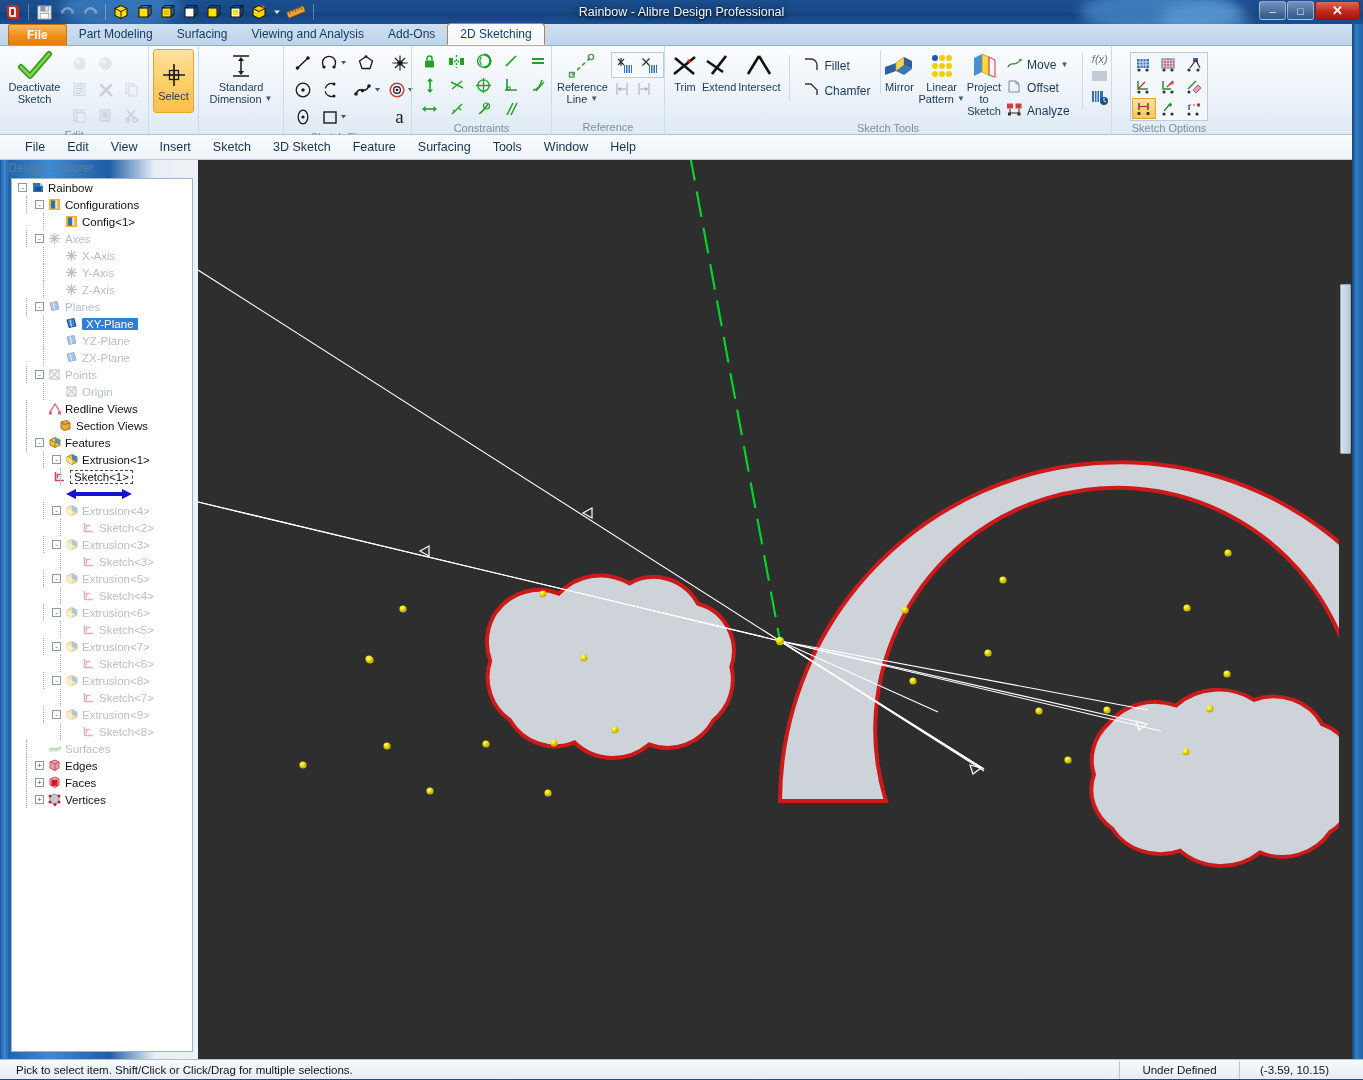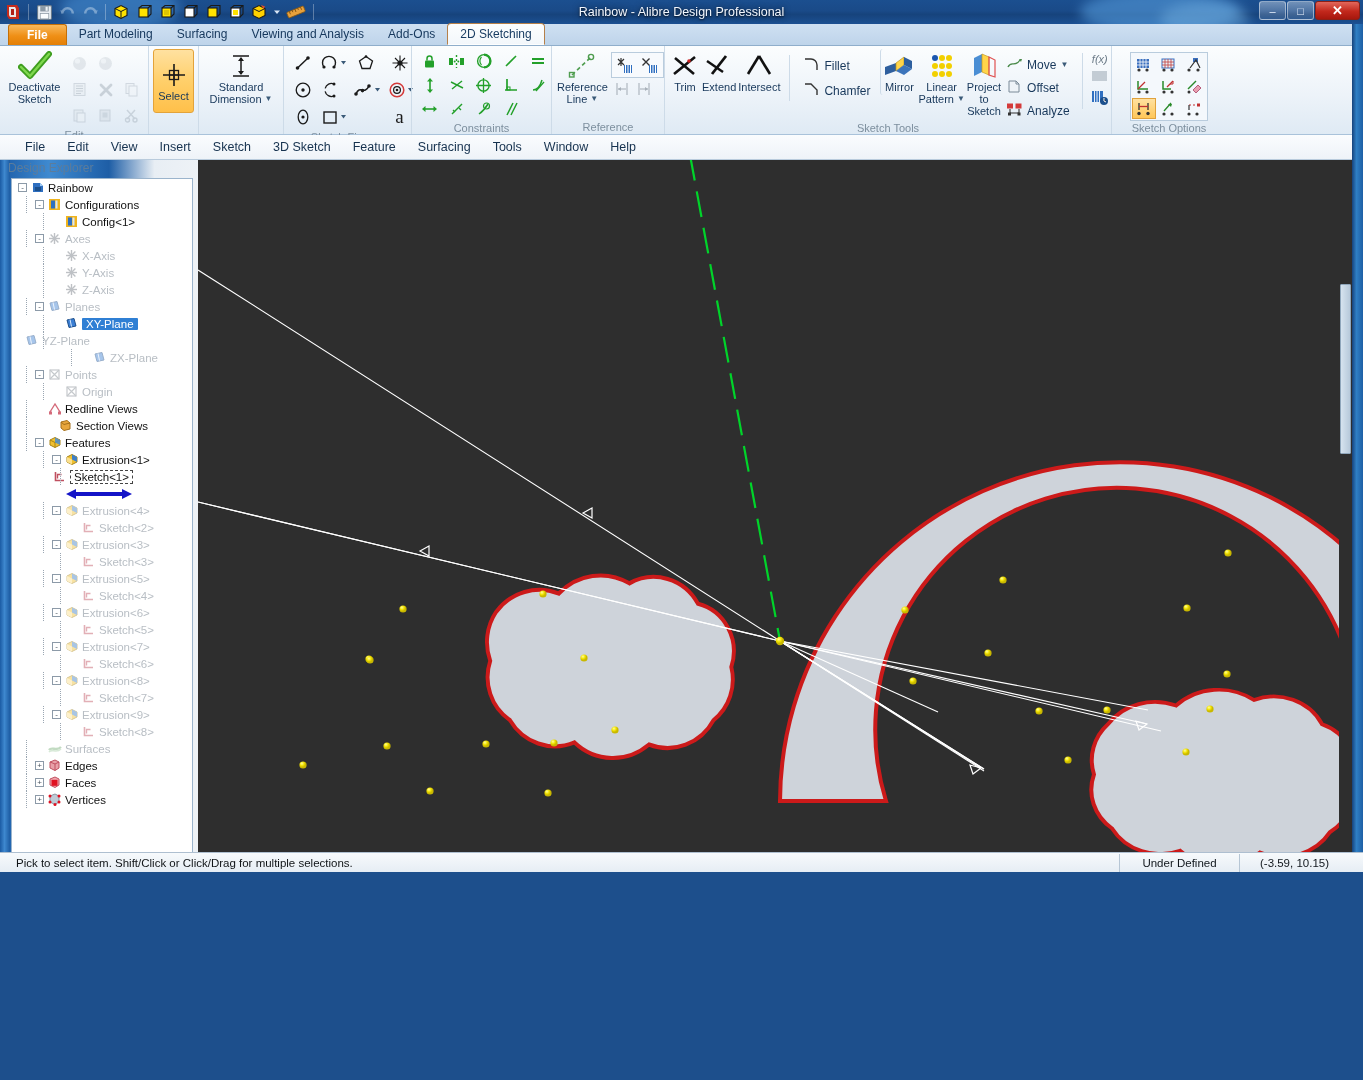--- a/index.html
+++ b/index.html
@@ -4,21 +4,21 @@
 <title>Alibre Design Professional</title>
 <style>
   * { box-sizing: border-box; margin:0; padding:0; }
   html,body{ width:1363px; height:1080px; overflow:hidden; }
   body{
     font-family:"Liberation Sans", sans-serif;
     font-size:12px;
     background:#1d4f8c;
     -webkit-font-smoothing:antialiased;
   }
-  #app{ position:relative; width:1363px; height:872px; overflow:hidden;
+  #app{ position:relative; width:1363px; height:1079px; overflow:hidden;
         background:linear-gradient(180deg,#2a5f9e 0%, #1f4d86 40%, #19437a 100%); }
 
   
   .titlebar{ position:absolute; left:0; top:0; width:1363px; height:24px;
     background:linear-gradient(180deg,#1b4f8f 0%, #1a4a88 45%, #16437c 60%, #1c5092 100%);
     overflow:hidden; }
   .tb-glow{ position:absolute; border-radius:50%; filter:blur(6px); opacity:.55; }
   .qat{ position:absolute; left:2px; top:0px; height:24px; display:flex; align-items:center; gap:1px; }
   .qat .sep{ width:1px; height:16px; background:rgba(255,255,255,.30); margin:0 3px; }
   .qat-btn{ width:22px; height:21px; display:flex; align-items:center; justify-content:center;
@@ -951,32 +951,32 @@
         <span style="position: absolute; left: 31px; top: 0px; height: 17px; width: 8px; border-left: 1px dotted rgb(154, 166, 178);"></span>
         <span class="texp" style="border: none; background: transparent;"></span>
         <span class="ticon">
           <svg width="13" height="13" viewBox="0 0 13 13">
             <path d="M2 3 L9 1.5 L11 9 L4 10.5 Z" fill="#3b7fd4" stroke="#1d4f8c"></path>
             <path d="M5 2.4 L6.5 9.6" stroke="#d8e9fa" stroke-width="1"></path>
           </svg>
         </span>
         <span class="tsel">XY-Plane</span>
       </div>
-      <div class="tnode dim" style="">
+      <div class="tnode dim" style="padding-left: 40px;">
         <span style="position: absolute; left: 31px; top: 0px; height: 17px; width: 8px; border-left: 1px dotted rgb(154, 166, 178);"></span>
         <span class="texp" style="border: none; background: transparent;"></span>
         <span class="ticon" style="opacity: 0.45;">
           <svg width="13" height="13" viewBox="0 0 13 13">
             <path d="M2 3 L9 1.5 L11 9 L4 10.5 Z" fill="#3b7fd4" stroke="#1d4f8c"></path>
             <path d="M5 2.4 L6.5 9.6" stroke="#d8e9fa" stroke-width="1"></path>
           </svg>
         </span>
         <span>YZ-Plane</span>
       </div>
-      <div class="tnode dim" style="padding-left: 40px; margin-left: 28px;">
+      <div class="tnode dim" style="padding-left: 40px;">
         <span style="position: absolute; left: 31px; top: 0px; height: 17px; width: 8px; border-left: 1px dotted rgb(154, 166, 178);"></span>
         <span class="texp" style="border: none; background: transparent;"></span>
         <span class="ticon" style="opacity: 0.45;">
           <svg width="13" height="13" viewBox="0 0 13 13">
             <path d="M2 3 L9 1.5 L11 9 L4 10.5 Z" fill="#3b7fd4" stroke="#1d4f8c"></path>
             <path d="M5 2.4 L6.5 9.6" stroke="#d8e9fa" stroke-width="1"></path>
           </svg>
         </span>
         <span>ZX-Plane</span>
       </div>

